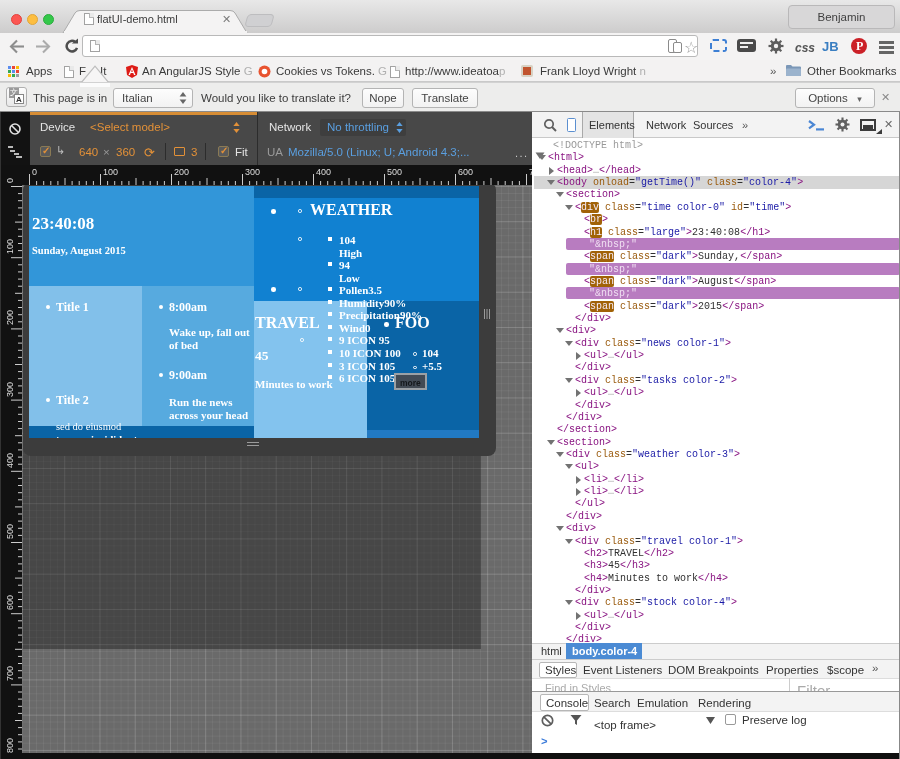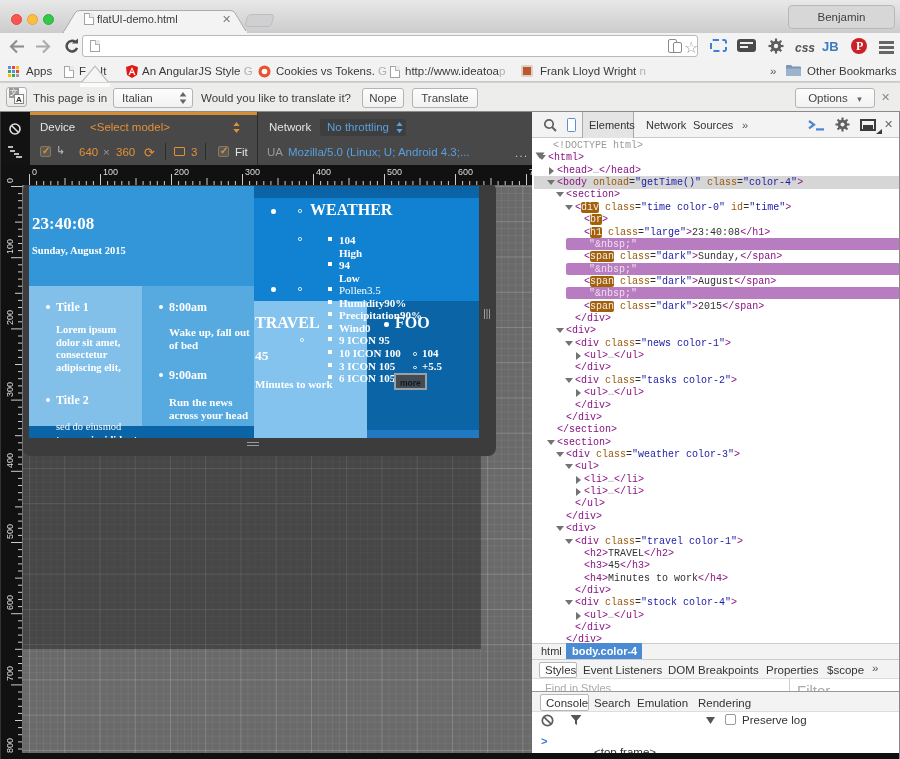--- a/index.html
+++ b/index.html
@@ -392,42 +392,41 @@
 <div class="pb" style="left:113px;top:100px;width:112px;height:140px;background:#57aadf"></div>
 <div class="pb" style="left:0;top:240px;width:225px;height:12px;background:#0a64a6"></div>
 <div class="pb" style="left:225px;top:12px;width:225px;height:103px;background:#1181d1"></div>
 <div class="pb" style="left:225px;top:115px;width:113px;height:137px;background:#83c3ee"></div>
 <div class="pb" style="left:338px;top:115px;width:112px;height:129px;background:#0a64a6"></div>
 <div class="pb" style="left:338px;top:244px;width:112px;height:8px;background:#2179c3"></div>
 <div class="wt ser" style="left:3px;top:28px;font-size:17px;font-weight:bold">23:40:08</div>
 <div class="wt ser" style="left:3px;top:59px;font-size:10.5px;font-weight:bold">Sunday, August 2015</div>
 <div class="bullet" style="left:17px;top:119px;width:4px;height:4px"></div>
 <div class="wt ser" style="left:27px;top:114px;font-size:12px;font-weight:bold">Title 1</div>
-<div class="wt ser" style="left:27px;top:138px;font-size:10.5px;font-weight:bold;white-space:normal;width:68px;line-height:12.5px">Lorem ipsum dolor sit amet, consectetur adipiscing elit,</div>
 <div class="bullet" style="left:17px;top:212px;width:4px;height:4px"></div>
 <div class="wt ser" style="left:27px;top:207px;font-size:12px;font-weight:bold">Title 2</div>
 <div class="wt ser" style="left:27px;top:235px;font-size:10.5px;font-weight:normal">sed do eiusmod</div>
 <div class="wt ser" style="left:27px;top:247.5px;font-size:10.5px;font-weight:bold">tempor incididunt</div>
 <div class="bullet" style="left:130px;top:119px;width:4px;height:4px"></div>
 <div class="wt ser" style="left:140px;top:114px;font-size:12px;font-weight:bold">8:00am</div>
 <div class="wt ser" style="left:140px;top:140px;font-size:11px;font-weight:bold;white-space:normal;width:88px;line-height:13px">Wake up, fall out of bed</div>
 <div class="bullet" style="left:130px;top:187px;width:4px;height:4px"></div>
 <div class="wt ser" style="left:140px;top:182px;font-size:12px;font-weight:bold">9:00am</div>
 <div class="wt ser" style="left:140px;top:210px;font-size:11px;font-weight:bold;white-space:normal;width:92px;line-height:13px">Run the news across your head</div>
 <div class="bullet" style="left:242px;top:23px;width:4.5px;height:4.5px"></div>
 <div class="hbullet" style="left:269px;top:23px;width:3.5px;height:3.5px"></div>
 <div class="wt ser" style="left:281px;top:14.5px;font-size:16px;font-weight:bold">WEATHER</div>
 <div class="sbullet" style="left:299px;top:51.0px;width:4px;height:4px"></div>
 <div class="wt ser" style="left:310px;top:48.0px;font-size:11px;font-weight:bold">104</div>
 <div class="wt ser" style="left:310px;top:60.5px;font-size:11px;font-weight:bold">High</div>
 <div class="sbullet" style="left:299px;top:76.1px;width:4px;height:4px"></div>
 <div class="wt ser" style="left:310px;top:73.1px;font-size:11px;font-weight:bold">94</div>
 <div class="wt ser" style="left:310px;top:85.7px;font-size:11px;font-weight:bold">Low</div>
 <div class="sbullet" style="left:299px;top:101.2px;width:4px;height:4px"></div>
-<div class="wt ser" style="left:310px;top:98.2px;font-size:11px;font-weight:normal">Pollen3.5</div>
+<div class="wt ser" style="left:310px;top:98.2px;font-size:11px;font-weight:bold">Pollen3.5</div>
 <div class="sbullet" style="left:299px;top:113.8px;width:4px;height:4px"></div>
 <div class="wt ser" style="left:310px;top:110.8px;font-size:11px;font-weight:bold">Humidity90%</div>
 <div class="sbullet" style="left:299px;top:126.3px;width:4px;height:4px"></div>
 <div class="wt ser" style="left:310px;top:123.3px;font-size:11px;font-weight:bold">Precipitation90%</div>
 <div class="sbullet" style="left:299px;top:138.9px;width:4px;height:4px"></div>
 <div class="wt ser" style="left:310px;top:135.9px;font-size:11px;font-weight:bold">Wind0</div>
 <div class="sbullet" style="left:299px;top:151.4px;width:4px;height:4px"></div>
 <div class="wt ser" style="left:310px;top:148.4px;font-size:11px;font-weight:bold">9 ICON 95</div>
 <div class="sbullet" style="left:299px;top:163.9px;width:4px;height:4px"></div>
 <div class="wt ser" style="left:310px;top:160.9px;font-size:11px;font-weight:bold">10 ICON 100</div>
@@ -556,21 +555,21 @@
 <div class="abs ptab" style="left:637px;top:697px">Emulation</div>
 <div class="abs ptab" style="left:698px;top:697px">Rendering</div>
 <div class="abs" style="left:532px;top:711px;width:368px;height:20px;background:#fff;border-top:1px solid #ddd"></div>
 <svg class="abs" style="left:541px;top:714px" width="13" height="13" xmlns="http://www.w3.org/2000/svg">
       <circle cx="6.5" cy="6.5" r="5.2" fill="none" stroke="#5e5e5e" stroke-width="1.7"></circle>
       <line x1="2.8" y1="2.8" x2="10.2" y2="10.2" stroke="#5e5e5e" stroke-width="1.7"></line>
     </svg>
 <svg class="abs" style="left:570px;top:714px" width="12" height="12" xmlns="http://www.w3.org/2000/svg">
       <path d="M0.5 1 L11.5 1 L7 6.5 L7 11 L5 9.8 L5 6.5 Z" fill="#555"></path>
     </svg>
-<div class="abs" style="left:594px;top:746px;font-size:11.5px;color:#333">&lt;top frame&gt;</div>
+<div class="abs" style="left:594px;top:719px;font-size:11.5px;color:#333">&lt;top frame&gt;</div>
 <svg class="abs" style="left:706px;top:717px" width="9" height="7" xmlns="http://www.w3.org/2000/svg">
       <path d="M4.5 7 L9 0 L0 0 Z" fill="#555"></path>
     </svg>
 <div class="abs" style="left:725px;top:714px;width:11px;height:11px;border:1px solid #999;background:#fff;border-radius:2px"></div>
 <div class="abs" style="left:742px;top:714px;font-size:11.5px;color:#333">Preserve log</div>
 <div class="abs" style="left:541px;top:736px;font-size:11px;font-weight:bold;color:#3879d9;font-family:'Liberation Mono',monospace">&gt;</div>
 <div class="abs" style="left:0;top:753px;width:900px;height:6px;background:#101010"></div>
 <div class="abs" style="left:0;top:112px;width:1px;height:647px;background:#333"></div>
 <div class="abs" style="left:899px;top:112px;width:1px;height:647px;background:#888"></div>
 </div>

